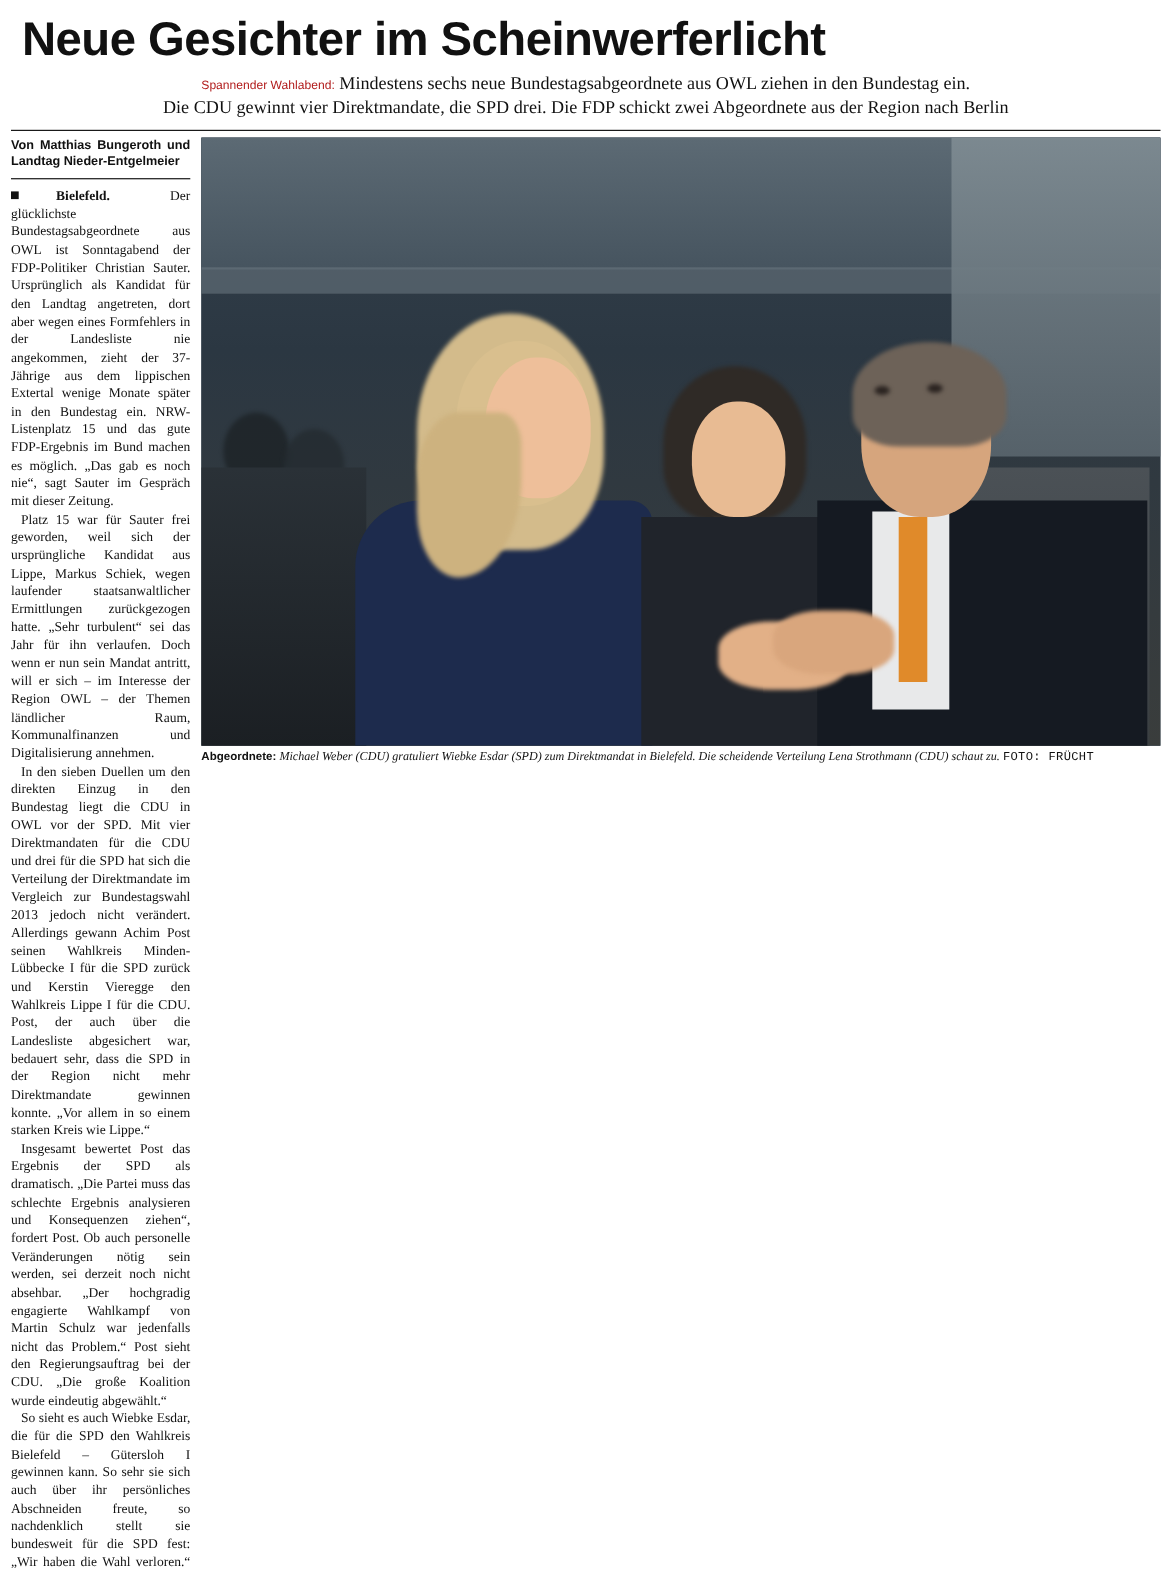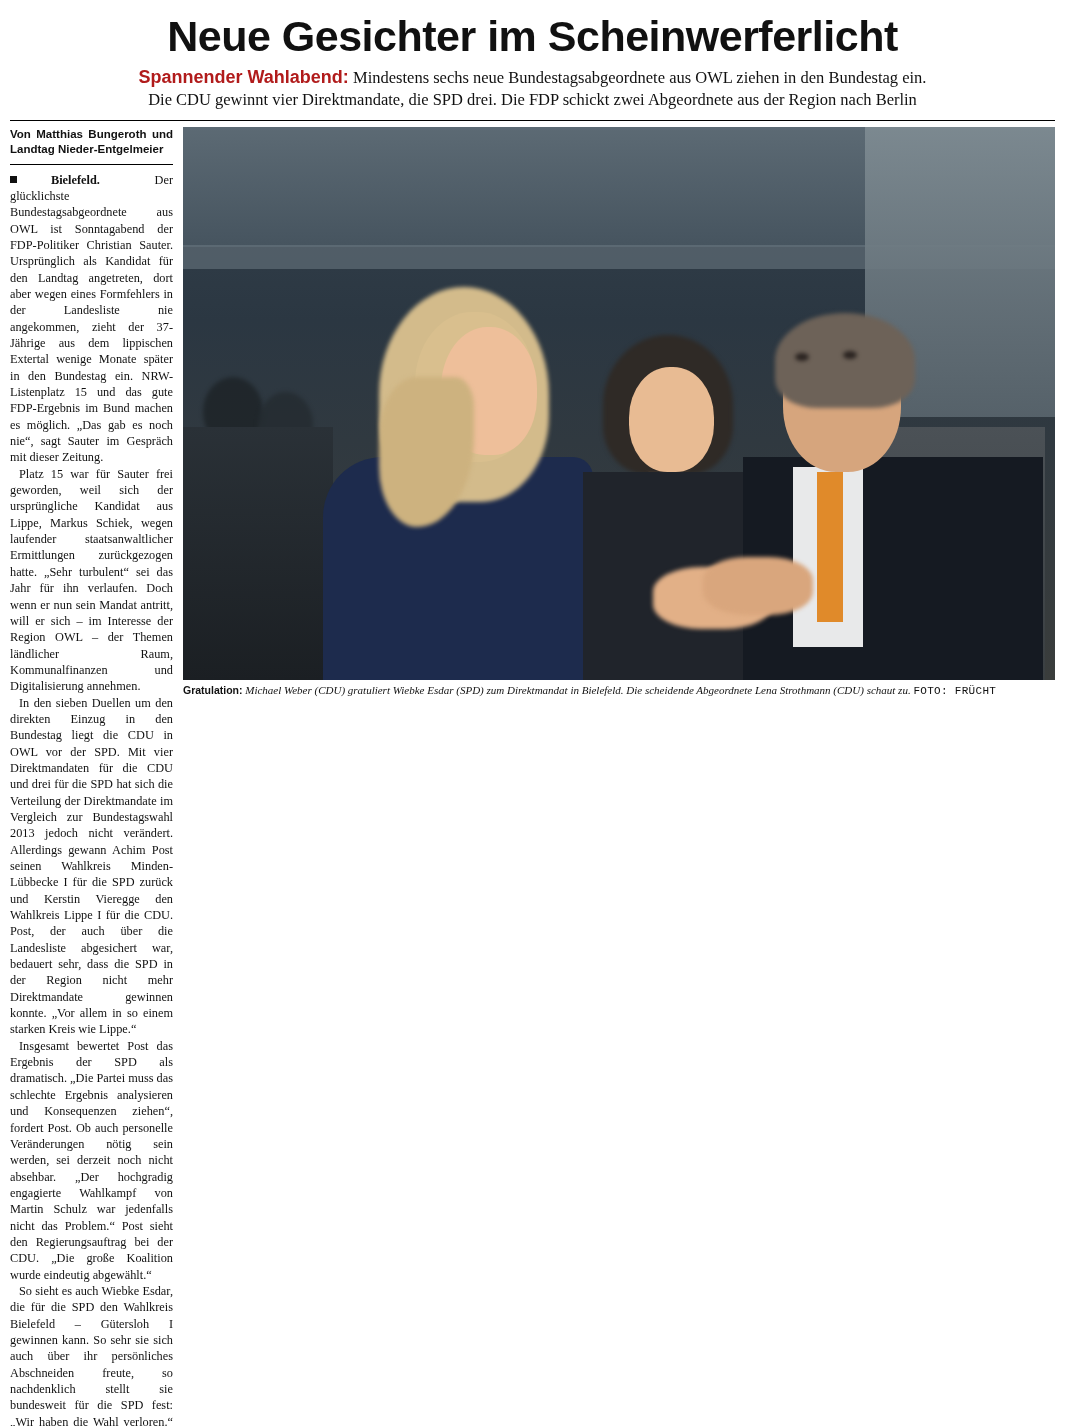--- a/index.html
+++ b/index.html
@@ -7,40 +7,39 @@
     width:1065px;height:1426px;
     font-family:"Liberation Serif", serif;
     color:#111;
     position:relative;
     overflow:hidden;
   }
   .page{width:1065px;height:1426px;position:relative;padding:0;box-sizing:border-box;}
 
   
   .headline{
-    text-align:center;
     font-family:"Liberation Sans", sans-serif;
     font-weight:bold;
     font-size:43px;
     letter-spacing:-0.5px;
     margin:14px 20px 6px 20px;
     line-height:1.05;
   }
   .subhead{
     text-align:center;
     font-family:"Liberation Serif", serif;
     font-size:16.5px;
     line-height:1.35;
     margin:0 60px 8px 60px;
   }
   .kicker{
     color:#b11b1b;
     font-family:"Liberation Sans", sans-serif;
-    font-weight:bold;
-    font-size:18px;
+    font-weight:normal;
+    font-size:11px;
   }
   .rule{
     border-top:1px solid #000;
     margin:6px 10px 0 10px;
   }
 
   
   .body-area{
     position:relative;
     margin:6px 10px 0 10px;
@@ -156,20 +155,20 @@
           <div class="rectp" style="left:634px;top:345px;width:26px;height:150px;background:#e08a2a;"></div>
           <div class="face" style="left:600px;top:200px;width:118px;height:145px;background:#d6a57d;"></div>
           <div class="blob" style="left:592px;top:186px;width:140px;height:95px;background:#6d6258;border-radius:50% 50% 30% 30%;"></div>
           <div class="blob" style="left:612px;top:226px;width:14px;height:8px;background:#2a2320;"></div>
           <div class="blob" style="left:660px;top:224px;width:14px;height:8px;background:#2a2320;"></div>
 
           <div class="blob" style="left:470px;top:440px;width:120px;height:62px;background:#e2b087;border-radius:40%;"></div>
           <div class="blob" style="left:520px;top:430px;width:110px;height:58px;background:#d9a67d;border-radius:40%;"></div>
         </div>
         <div class="cap">
-          <span class="capb">Gratulation:</span><i> Michael Weber (CDU) gratuliert Wiebke Esdar (SPD) zum Direktmandat in Bielefeld. Die scheidende Abgeordnete Lena Strothmann (CDU) schaut zu.</i>
+          <span class="capb">Abgeordnete:</span><i> Michael Weber (CDU) gratuliert Wiebke Esdar (SPD) zum Direktmandat in Bielefeld. Die scheidende Verteilung Lena Strothmann (CDU) schaut zu.</i>
           <span class="credit">FOTO: FRÜCHT</span>
         </div>
       </div>
     </div>
 
   </div>
 </div>
 
 </body></html>

